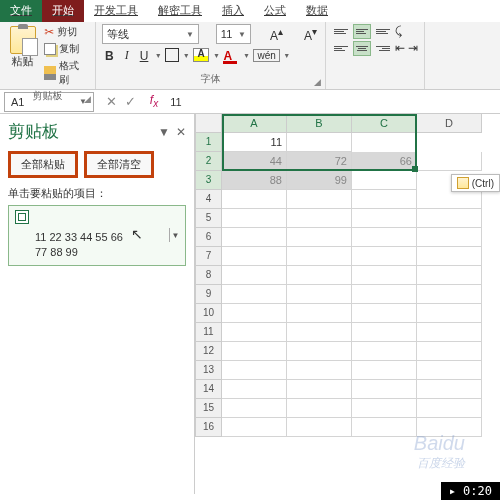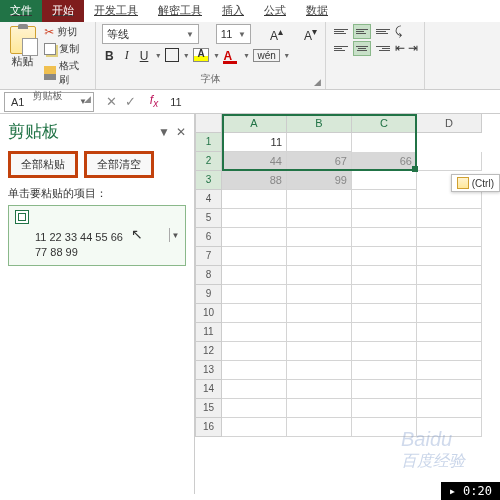--- a/index.html
+++ b/index.html
@@ -86,21 +86,21 @@
 .cell { width: 65px; height: 19px; border-right: 1px solid #d4d4d4; border-bottom: 1px solid #d4d4d4; text-align: right; padding: 0 4px; font-size: 11px; line-height: 18px; }
 .cell.selected { background: #d8d8d8; color: #888; }
 .cell.active { background: #fff; color: #333; }
 .sel-border { position: absolute; border: 2px solid #217346; left: 27px; top: 0; width: 195px; height: 57px; pointer-events: none; }
 .sel-handle { position: absolute; right: -3px; bottom: -3px; width: 6px; height: 6px; background: #217346; }
 
 .ctrl-tag { position: absolute; right: 0; top: 60px; background: #fff; border: 1px solid #bbb; padding: 2px 5px; font-size: 10px; display: flex; align-items: center; gap: 3px; box-shadow: 0 1px 3px rgba(0,0,0,0.2); }
 .ctrl-tag-icon { width: 12px; height: 12px; background: linear-gradient(#fff3d0,#ffe89a); border: 1px solid #d0a030; }
 
 .watermark { position: absolute; right: 35px; bottom: 28px; font-size: 20px; font-style: italic; color: rgba(120,150,200,0.35); pointer-events: none; font-family: Arial; }
-.watermark small { font-size: 16px; display: block; color: rgba(120,150,200,0.4); text-align: right; }
+.watermark small { font-size: 12px; display: block; color: rgba(120,150,200,0.4); text-align: right; }
 .timer { position: absolute; right: 0; bottom: 0; background: #000; color: #fff; padding: 2px 8px; font-size: 12px; font-family: monospace; }
 .timer::before { content: "▸ "; }
 </style>
 </head>
 <body>
 
 <div class="tabs">
   <div class="tab file">文件</div>
   <div class="tab active">开始</div>
   <div class="tab">开发工具</div>
@@ -254,21 +254,21 @@
     </div>
     <div id="rows">
         <div class="row">
           <div class="row-h sel">1</div>
           <div class="cell selected active">11</div>
           <div class="cell"></div>
         </div>
         <div class="row">
           <div class="row-h sel">2</div>
           <div class="cell selected">44</div>
-          <div class="cell selected">67</div>
+          <div class="cell selected">72</div>
           <div class="cell selected">66</div>
           <div class="cell"></div>
         </div>
         <div class="row">
           <div class="row-h sel">3</div>
           <div class="cell selected">88</div>
           <div class="cell selected">99</div>
           <div class="cell"></div>
         </div>
         <div class="row">

